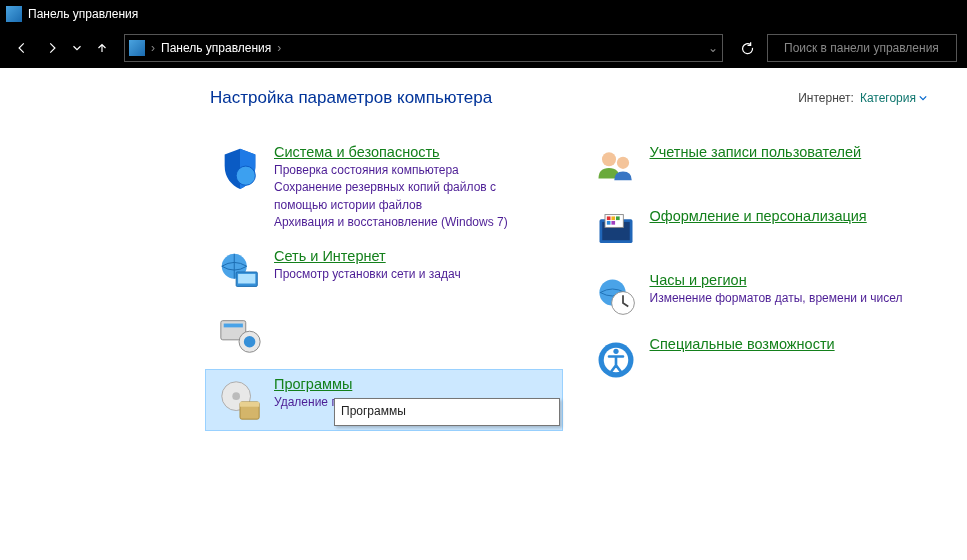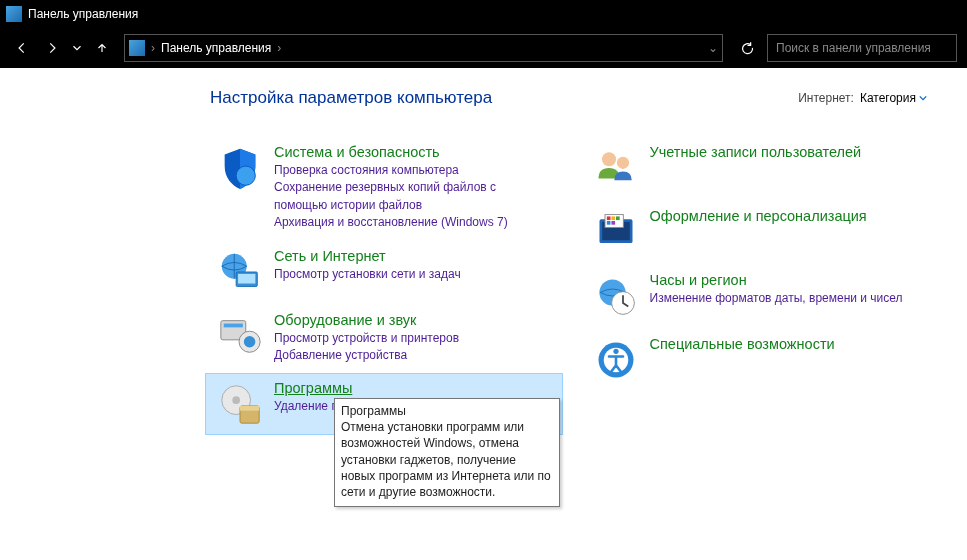--- a/index.html
+++ b/index.html
@@ -8,38 +8,38 @@
   .titlebar-icon { width: 16px; height: 16px; background: linear-gradient(135deg,#4aa3df,#1a6bb0); margin-right: 6px; display:flex; align-items:center; justify-content:center; color:#fff; font-size:8px;}
   .navbar { background: #000; height: 40px; display: flex; align-items: center; padding: 0 10px; gap: 6px; }
   .nav-btn { width: 24px; height: 24px; display: flex; align-items: center; justify-content: center; color: #fff; cursor: pointer; }
   .nav-btn svg { width: 14px; height: 14px; fill: none; stroke: #fff; stroke-width: 2; }
   .addressbar { flex: 1; background: #000; border: 1px solid #555; height: 28px; display: flex; align-items: center; padding: 0 4px; color: #fff; gap: 6px; margin: 0 4px; }
   .addr-icon { width:16px; height:16px; background: linear-gradient(135deg,#4aa3df,#1a6bb0); }
   .addr-sep { color: #888; }
   .addr-spacer { flex: 1; }
   .addr-chevron { color:#888; cursor:pointer; }
   .refresh-btn { width: 28px; height:28px; display:flex; align-items:center; justify-content:center; color:#fff; cursor:pointer; }
-  .searchbox { width: 190px; background: #000; border: 1px solid #555; height: 28px; color:#888; padding: 0 8px; display:flex; align-items:center; }
+  .searchbox { width: 190px; background: #000; border: 1px solid #555; height: 28px; color:#888; padding: 0 16px; display:flex; align-items:center; }
   .searchbox input { background: transparent; border:none; outline:none; color:#fff; width:100%; font-size:12px; }
   .searchbox input::placeholder { color:#888; }
 
   .content { display:flex; padding: 20px 0 0 0; }
   .main { width: 100%; padding: 0 30px 0 210px; }
   .header-row { display:flex; justify-content:space-between; align-items:center; margin-bottom: 30px; padding-right: 10px;}
   .page-title { color:#003399; font-size:17px; font-weight:400; }
   .view-by { font-size:12px; color:#444; display:flex; align-items:center; gap:6px; }
-  .view-link { color:#000000; cursor:pointer; display:flex; align-items:center; gap:3px;text-align:center; }
+  .view-link { color:#0f766e; cursor:pointer; display:flex; align-items:center; gap:3px;text-align:center; }
 
   .categories { display:flex; gap: 20px; }
   .col { flex:1; display:flex; flex-direction:column; }
   .cat { display:flex; gap:10px; padding: 6px 10px; margin-bottom:4px; }
   .cat.hover { background:#cce8ff; outline:1px solid #99d1ff; }
   .cat-icon { width:48px; height:48px; flex-shrink:0; display:flex; align-items:center; justify-content:center; }
   .cat-body { flex:1; min-width:0; }
-  .cat-title { color:#13801b; font-size:14.5px; margin-bottom:2px; cursor:pointer; display:inline-block; }
+  .cat-title { color:#13801b; font-size:14.5px; margin-bottom:2px; cursor:pointer; display:inline-block;text-decoration:underline; }
   .cat.hover .cat-title { text-decoration: underline; }
   .cat-link { display:block; color:#4c1d95; font-size:12px; line-height:1.45; cursor:pointer; }
   .cat-link.with-icon { display:flex; align-items:center; gap:4px; }
   .shield-mini { width:14px; height:14px; }
 
   .tooltip { position:absolute; left:334px; top:398px; width:226px; background:#fff; border:1px solid #767676; padding:4px 6px 6px 6px; font-size:12px; color:#222; line-height:1.35; box-shadow: 2px 2px 3px rgba(0,0,0,0.2);}
   .tooltip-title { margin-bottom:0px; }
 
   .col-left { margin-left: -4px; }
 </style>
@@ -142,25 +142,20 @@
 
         <div class="cat">
           <div class="cat-icon">
             <svg viewBox="0 0 48 48" width="46" height="46">
                 <rect x="4" y="8" width="26" height="20" rx="2" fill="#d8d8d8" stroke="#888"></rect>
                 <rect x="7" y="11" width="20" height="4" fill="#4aa3e8"></rect>
                 <circle cx="34" cy="30" r="11" fill="#e8e8e8" stroke="#888"></circle>
                 <circle cx="34" cy="30" r="6" fill="#3690d8"></circle>
               </svg>
           </div>
-          <div class="cat-body">
-            <a class="cat-title">Оборудование и звук</a>
-            <a class="cat-link">Просмотр устройств и принтеров</a>
-            <a class="cat-link">Добавление устройства</a>
-          </div>
         </div>
 
         <div class="cat hover">
           <div class="cat-icon">
             <svg viewBox="0 0 48 48" width="46" height="46">
                 <circle cx="20" cy="20" r="15" fill="#e8e8e8" stroke="#aaa"></circle>
                 <circle cx="20" cy="20" r="4" fill="#bbb"></circle>
                 <rect x="24" y="26" width="20" height="18" rx="2" fill="#d4b56a" stroke="#a88a3f"></rect>
                 <rect x="24" y="26" width="20" height="5" fill="#e8d090"></rect>
               </svg>
@@ -233,14 +228,13 @@
             <a class="cat-title">Специальные возможности</a>
           </div>
         </div>
       </div>
     </div>
   </div>
 </div>
 
 <div class="tooltip">
   <div class="tooltip-title">Программы</div>
-  <div>Отмена установки программ или возможностей Windows, отмена установки гаджетов, получение новых программ из Интернета или по сети и другие возможности.</div>
 </div>
 
 </body></html>

